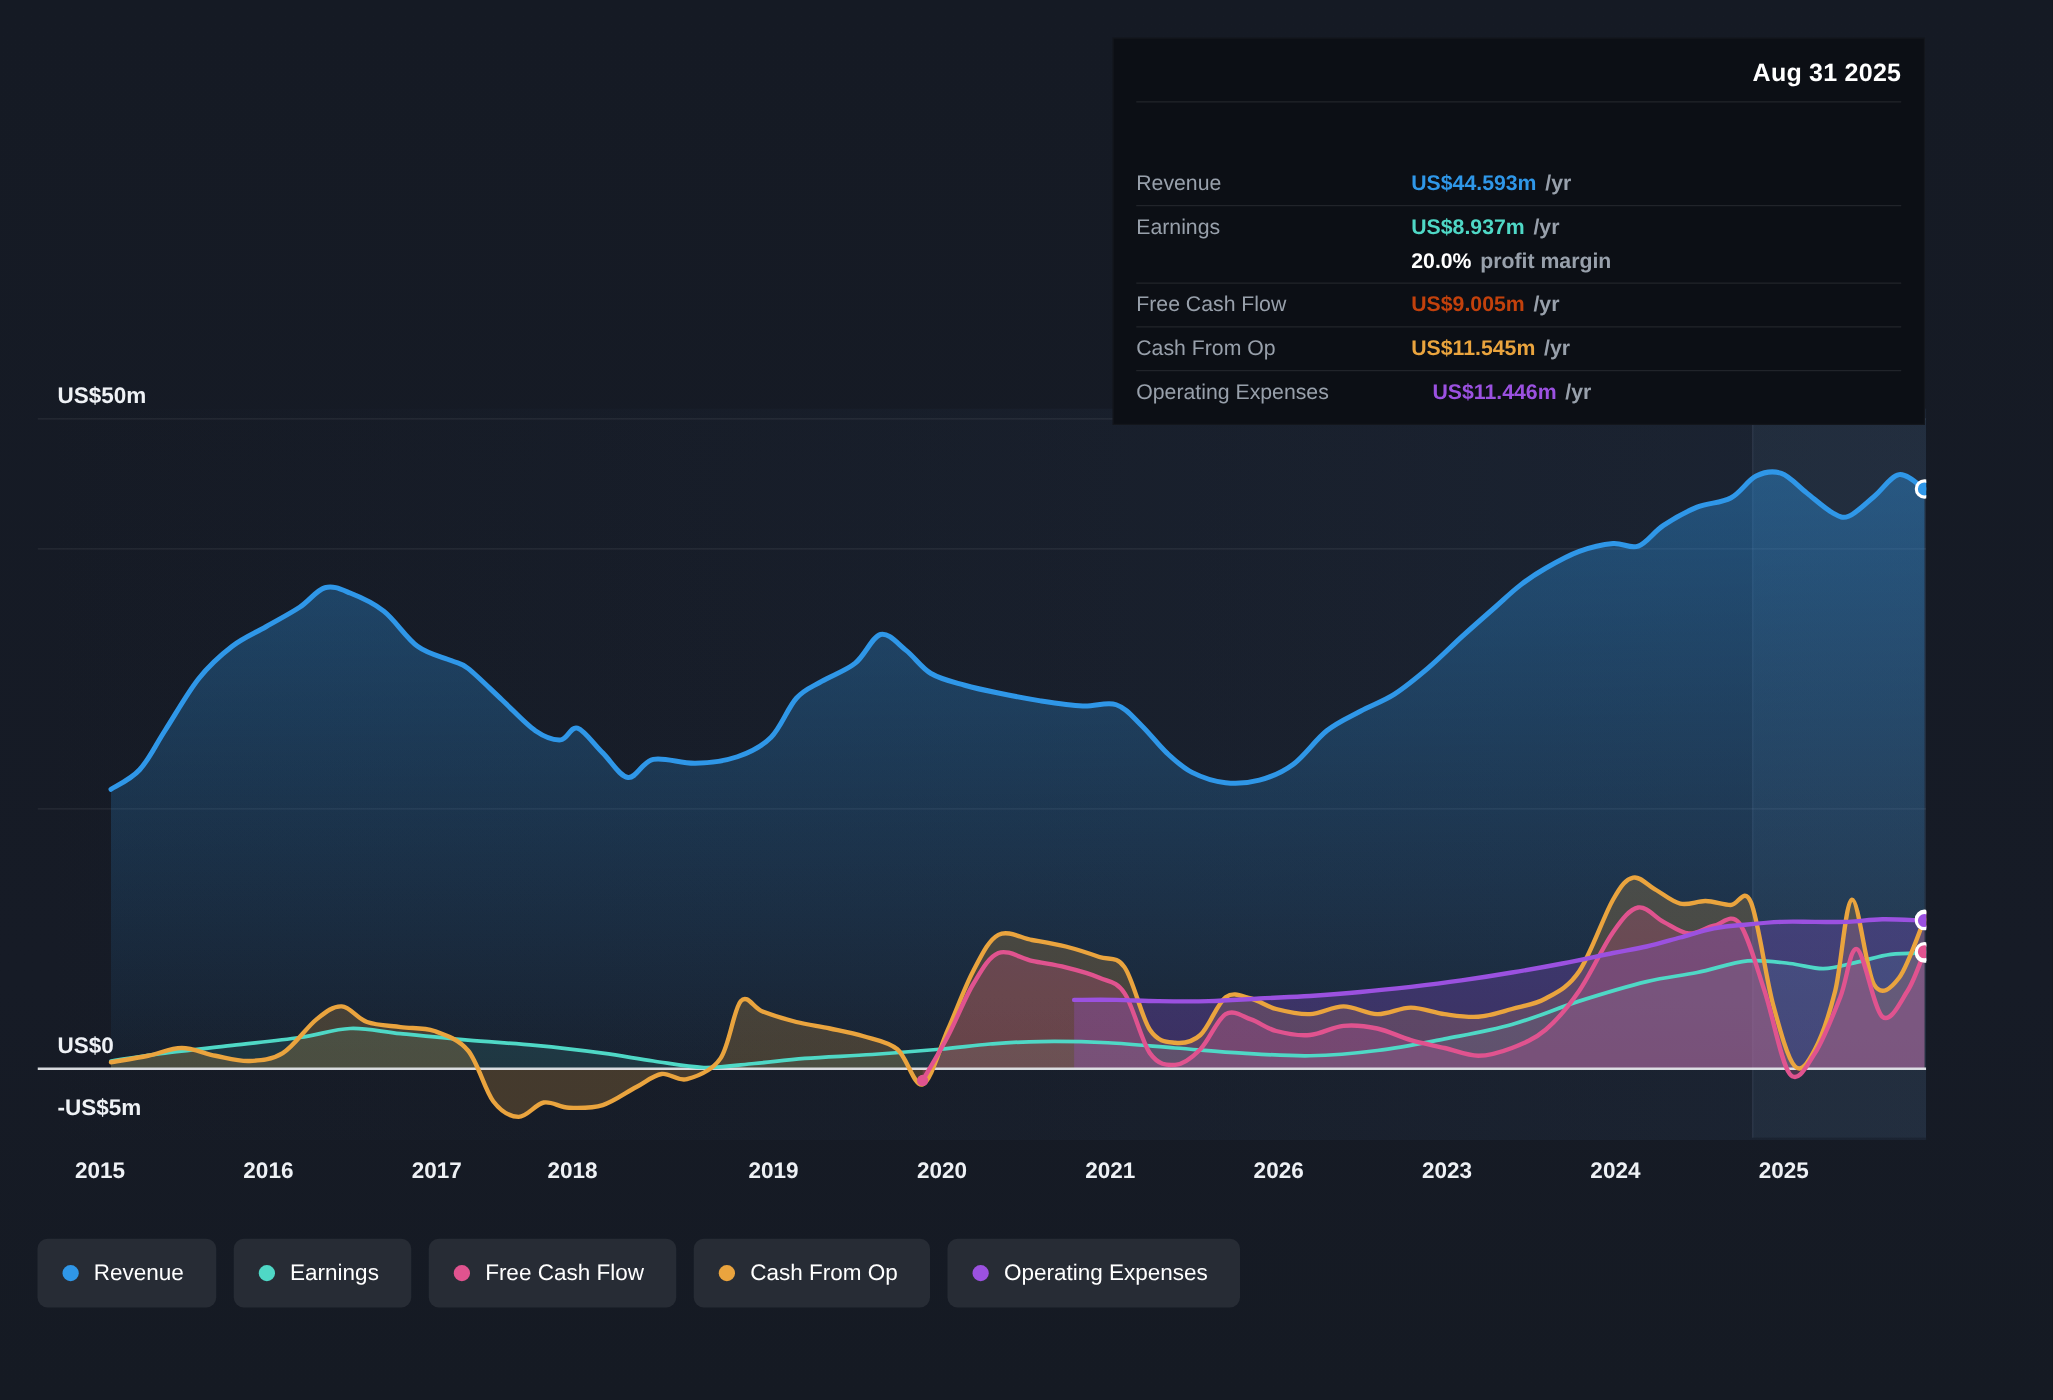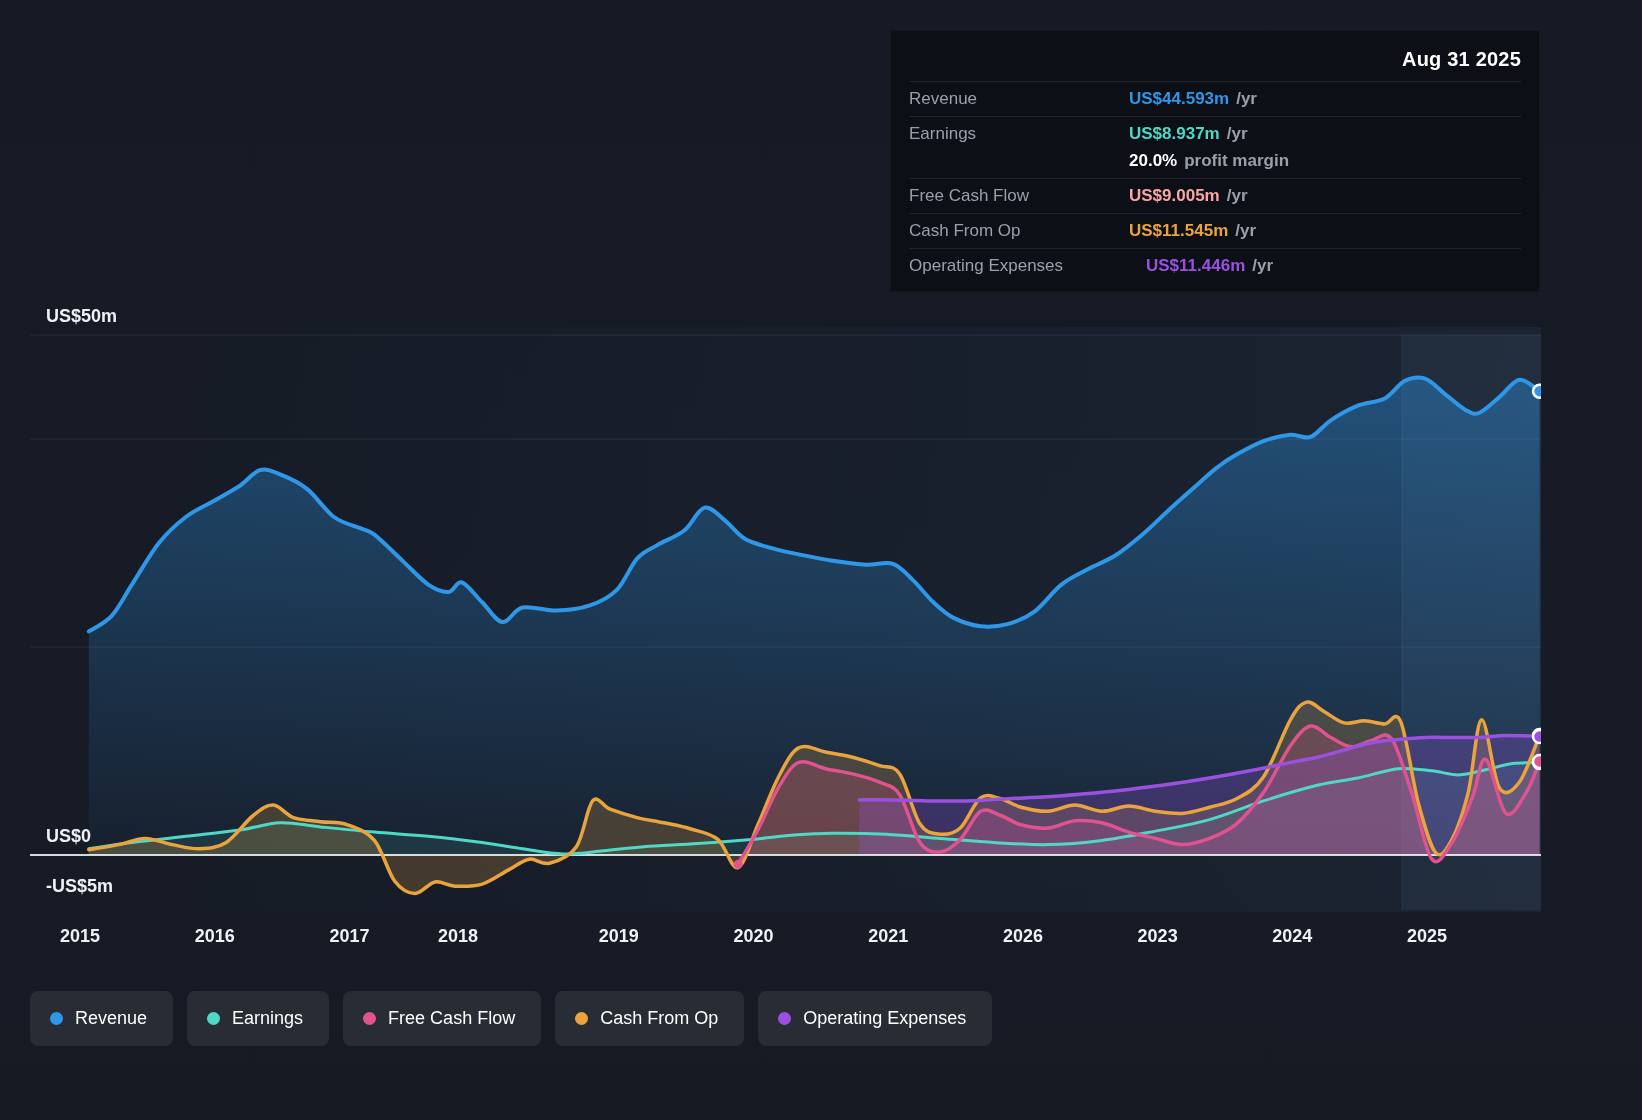--- a/index.html
+++ b/index.html
@@ -85,36 +85,36 @@
         <circle cx="1539.5550000000121" cy="761.4" r="6.5" fill="#e0538f" stroke="#ffffff" stroke-width="2.5"></circle>
         <circle cx="1539.5550000000121" cy="736.44" r="6.5" fill="#9b51e0" stroke="#ffffff" stroke-width="2.5"></circle>
       </g>
     </svg>
 
   <div class="tooltip">
     <div class="tt-title">Aug 31 2025</div>
     <div id="tt-rows">
         <div class="tt-row">
           <span class="tt-label">Revenue</span>
-          <span class="tt-value" style="color: rgb(47, 151, 232);">US$44.593m</span>
+          <span class="tt-value" style="color: rgb(47, 151, 232); margin-top: 48px;">US$44.593m</span>
           <span class="tt-suffix">/yr</span>
         </div>
         <div class="tt-row">
           <span class="tt-label">Earnings</span>
           <span class="tt-value" style="color: rgb(79, 216, 198);">US$8.937m</span>
           <span class="tt-suffix">/yr</span>
         </div>
         <div class="tt-row no-divider">
           <span class="tt-label"></span>
           <span class="tt-value" style="color: rgb(255, 255, 255);">20.0%</span>
           <span class="tt-suffix">profit margin</span>
         </div>
         <div class="tt-row">
           <span class="tt-label">Free Cash Flow</span>
-          <span class="tt-value" style="color: #fca5a5;">US$9.005m</span>
+          <span class="tt-value" style="color: #c2410c;">US$9.005m</span>
           <span class="tt-suffix">/yr</span>
         </div>
         <div class="tt-row">
           <span class="tt-label">Cash From Op</span>
           <span class="tt-value" style="color: rgb(234, 164, 62);">US$11.545m</span>
           <span class="tt-suffix">/yr</span>
         </div>
         <div class="tt-row">
           <span class="tt-label">Operating Expenses</span>
           <span class="tt-value" style="color: rgb(155, 81, 224); margin-left: 17px;">US$11.446m</span>

